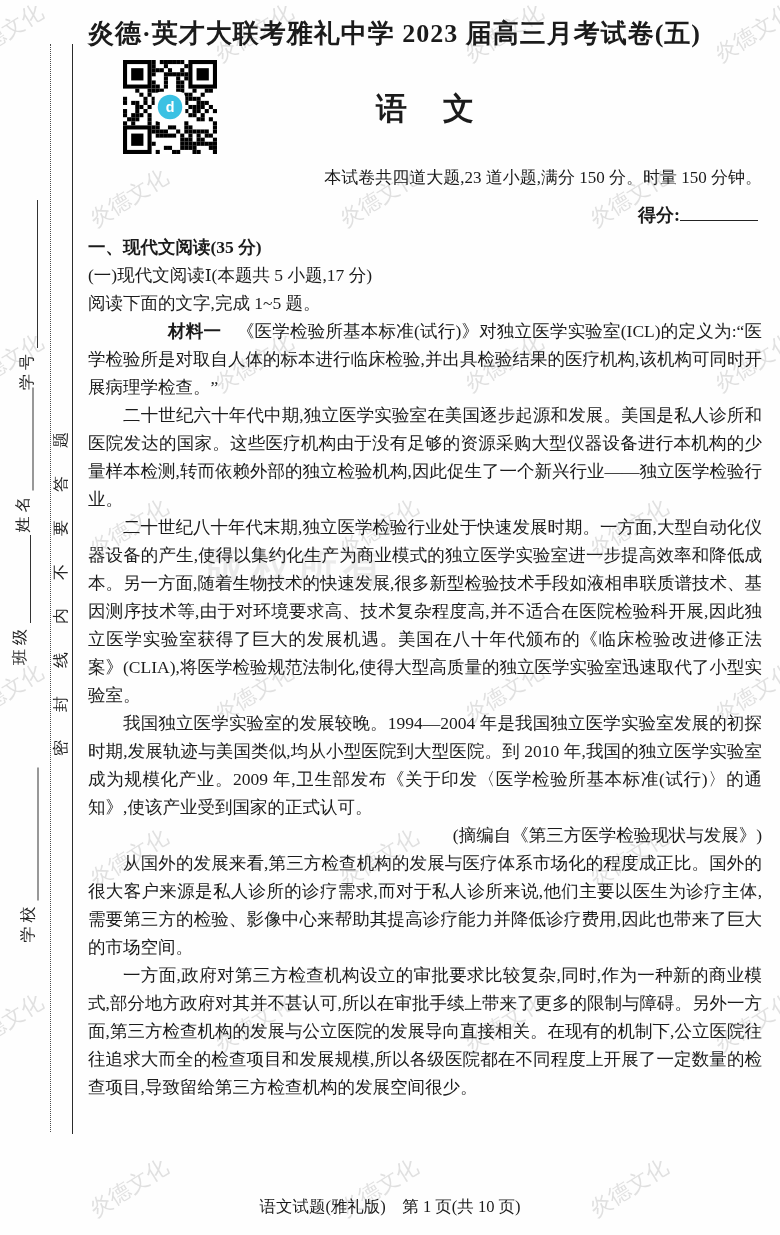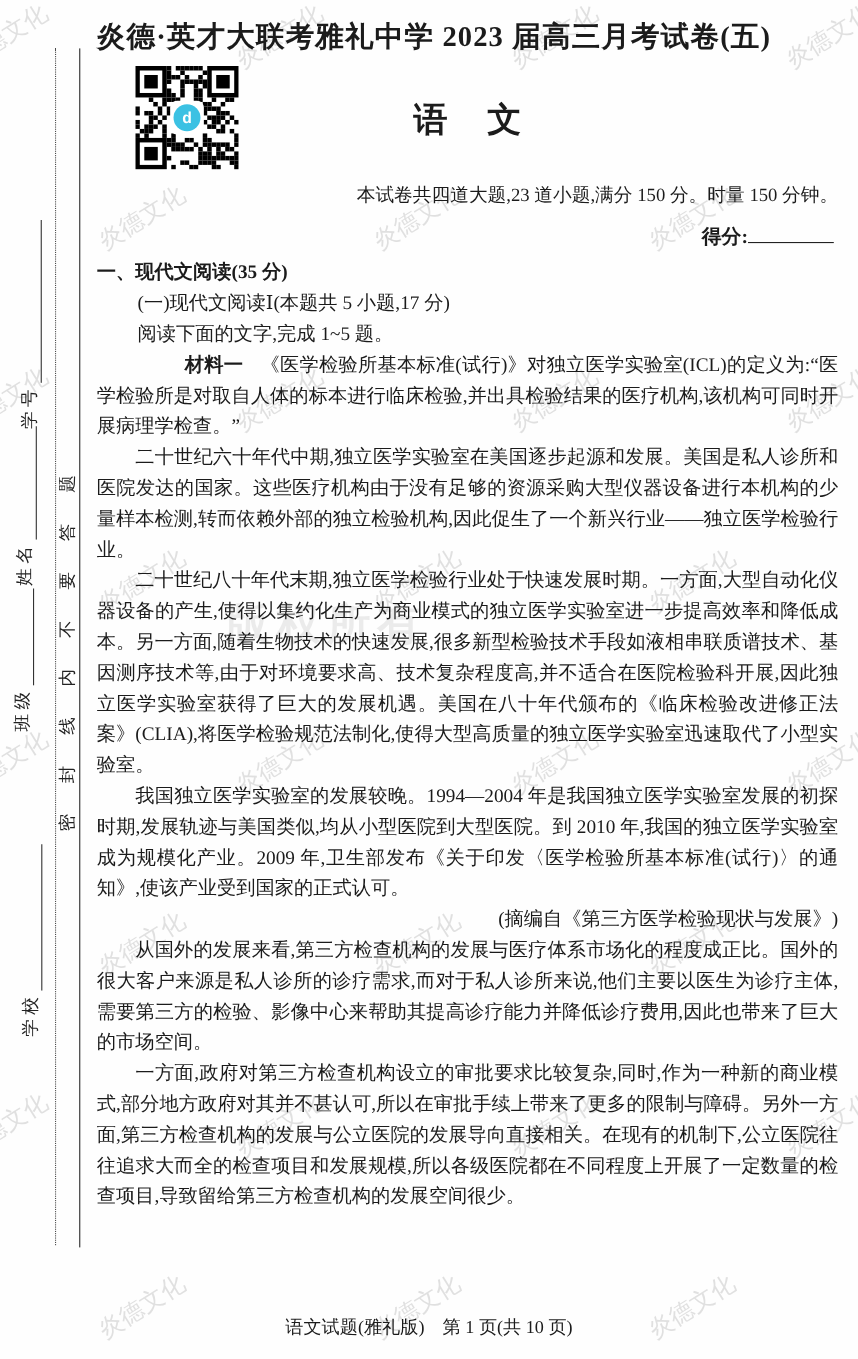--- a/index.html
+++ b/index.html
@@ -63,21 +63,21 @@
   .score-line .blank{
     display:inline-block;width:78px;border-bottom:1.5px solid #222;height:14px;
   }
   
   .doc{
     position:absolute;left:88px;top:233px;width:674px;z-index:3;
     font-size:17.5px;line-height:28px;
   }
   .doc p{margin:0;text-align:justify;text-indent:2em;}
   .doc .heading{font-weight:bold;text-indent:0;}
-  .doc .noindent{text-indent:0;margin-left:37px;}
+  .doc .noindent{text-indent:0;}
   .mat-label{font-weight:bold;margin-right:.9em;margin-left:45px;}
   .citation{text-align:right !important;text-indent:0 !important;}
   .footer{
     position:absolute;left:0;top:1196px;width:780px;text-align:center;
     font-size:16.5px;z-index:3;
   }
 </style>
 </head>
 <body>
 

